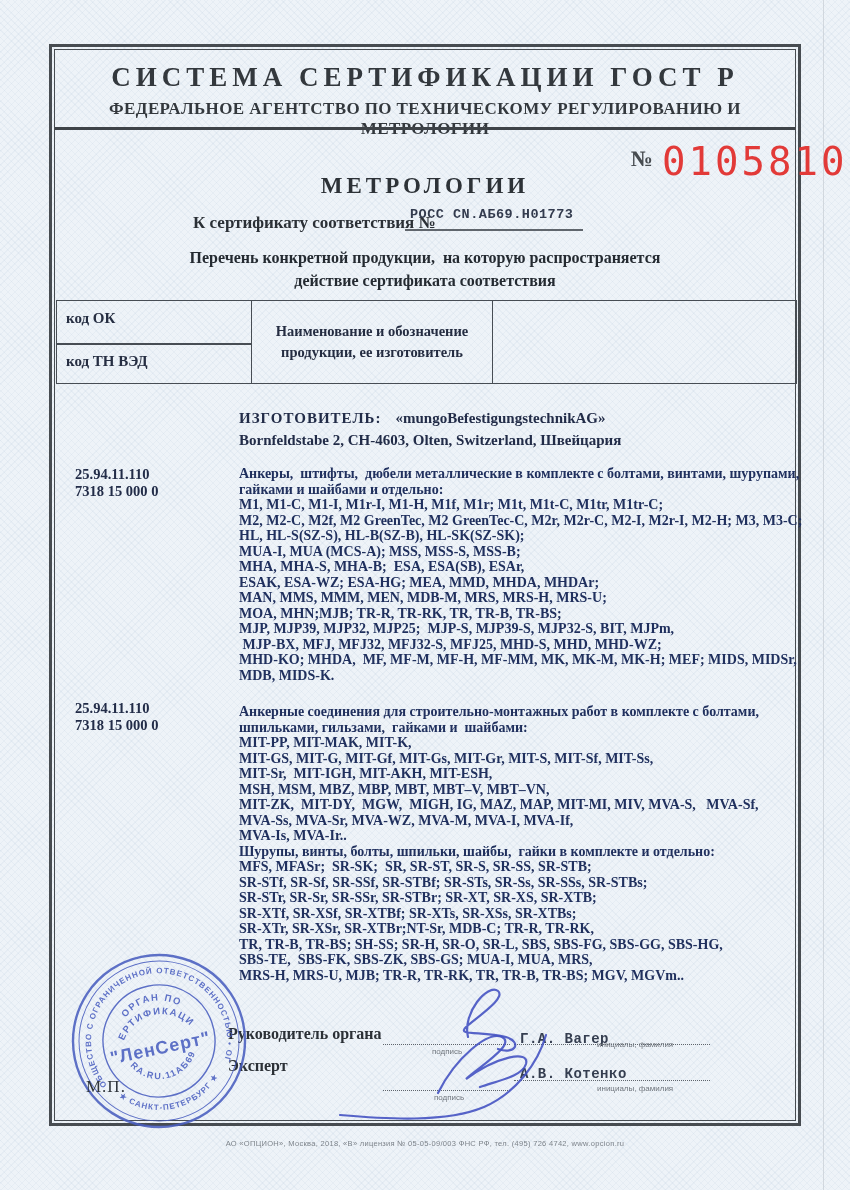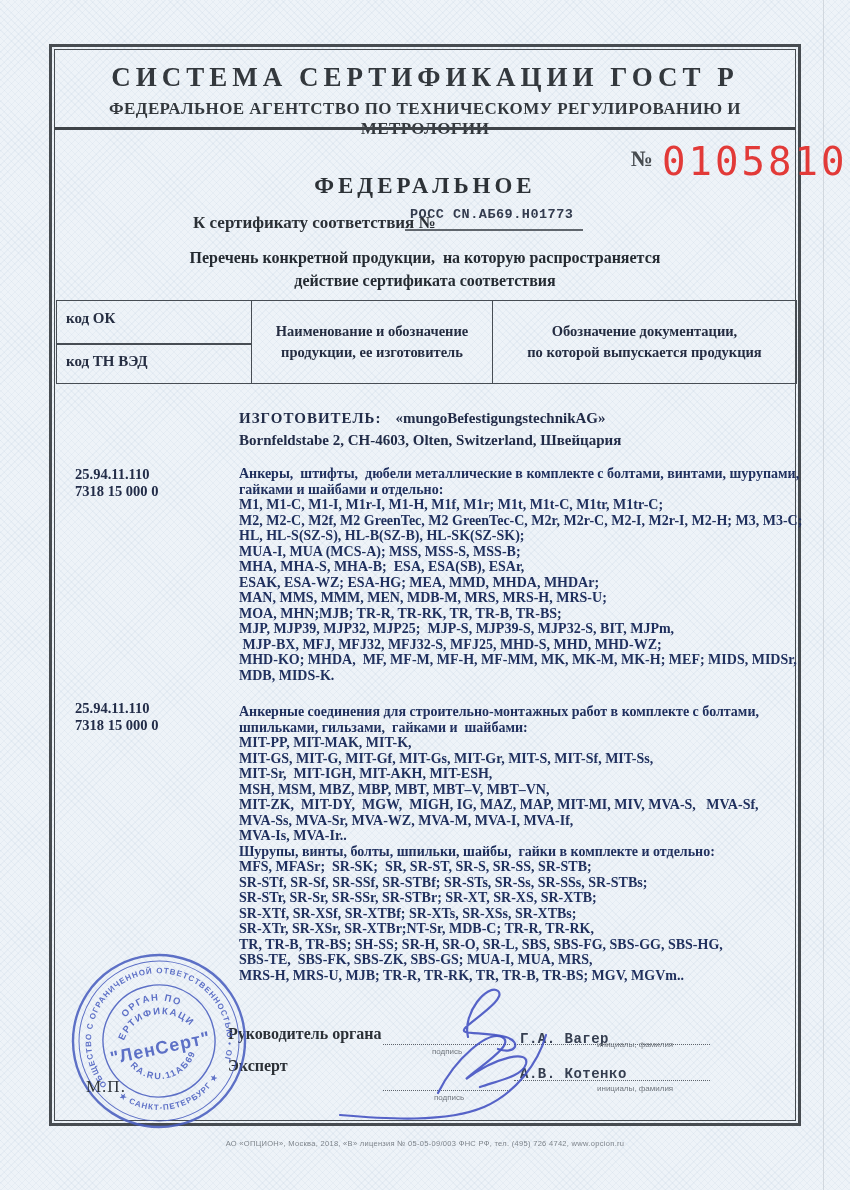--- a/index.html
+++ b/index.html
@@ -99,39 +99,37 @@
     <div class="frame-inner"></div>
   </div>
 
   <div class="hdr1">СИСТЕМА СЕРТИФИКАЦИИ ГОСТ Р</div>
   <div class="hdr2">ФЕДЕРАЛЬНОЕ АГЕНТСТВО ПО ТЕХНИЧЕСКОМУ РЕГУЛИРОВАНИЮ И МЕТРОЛОГИИ</div>
   <div class="hdr-rule"></div>
 
   <div class="num-sign">№</div>
   <div class="num-value" style="color:#e23a38;">0105810</div>
 
-  <div class="title">ФЕДЕРАЛЬНОЕ</div>
+  <div class="title">МЕТРОЛОГИИ</div>
 
   <div class="cert-label">К сертификату соответствия №</div>
   <div class="cert-value">РОСС CN.АБ69.Н01773</div>
   <div class="cert-underline"></div>
 
   <div class="subtitle">Перечень конкретной продукции,  на которую распространяется
 действие сертификата соответствия</div>
 
   <div class="tbl">
     <div class="tbl-c1">
       <div class="tbl-c1-top">код ОК</div>
       <div class="tbl-c1-div"></div>
       <div class="tbl-c1-bot">код ТН ВЭД</div>
     </div>
     <div class="tbl-c2">Наименование и обозначение
 продукции, ее изготовитель</div>
-    <div class="tbl-c3">Обозначение документации,
-по которой выпускается продукция</div>
   </div>
 
   <div class="maker">
     <div><span class="lbl">ИЗГОТОВИТЕЛЬ:</span><span>«mungoBefestigungstechnikAG»</span></div>
     <div>Bornfeldstabe 2, CH-4603, Olten, Switzerland, Швейцария</div>
   </div>
 
   <div class="codes codes1"><span>25.94.11.110</span>
 <span>7318 15 000 0</span></div>
   <div class="row-lines row1">Анкеры,  штифты,  дюбели металлические в комплекте с болтами, винтами, шурупами,

